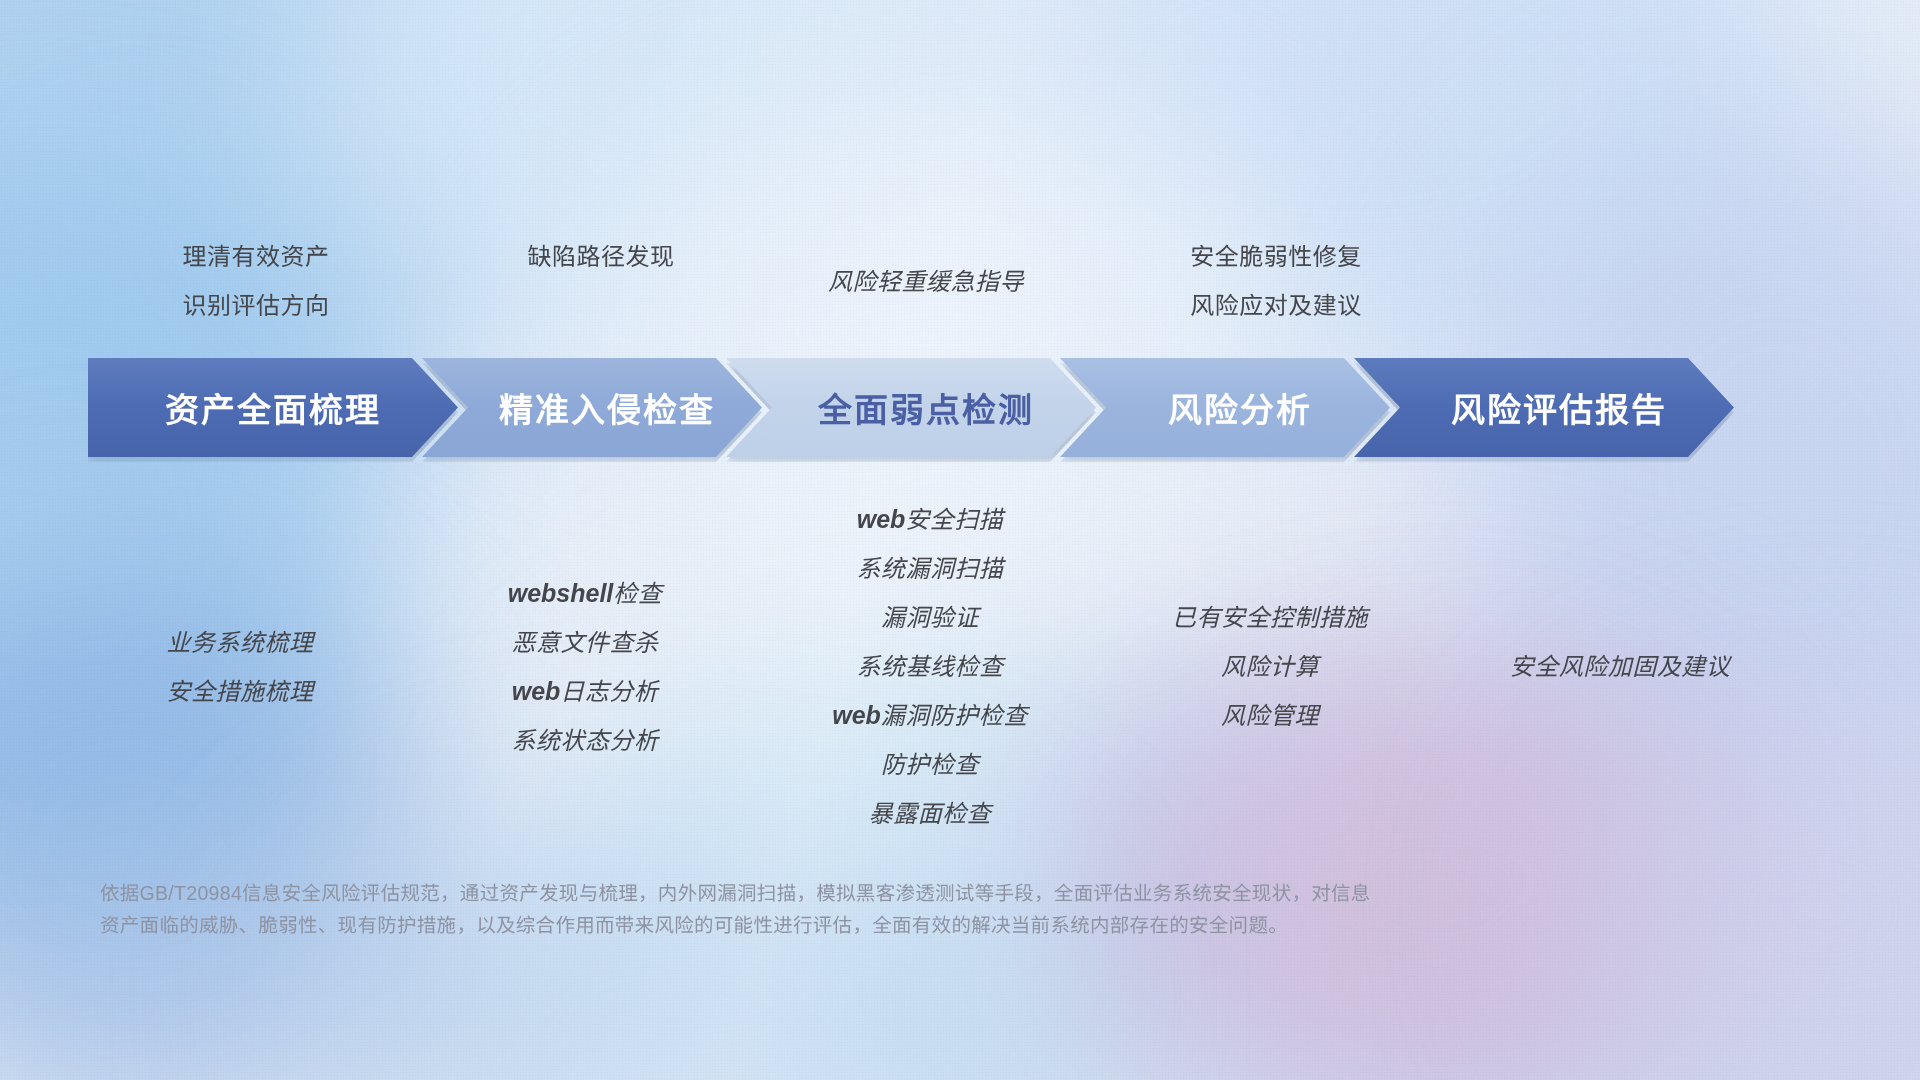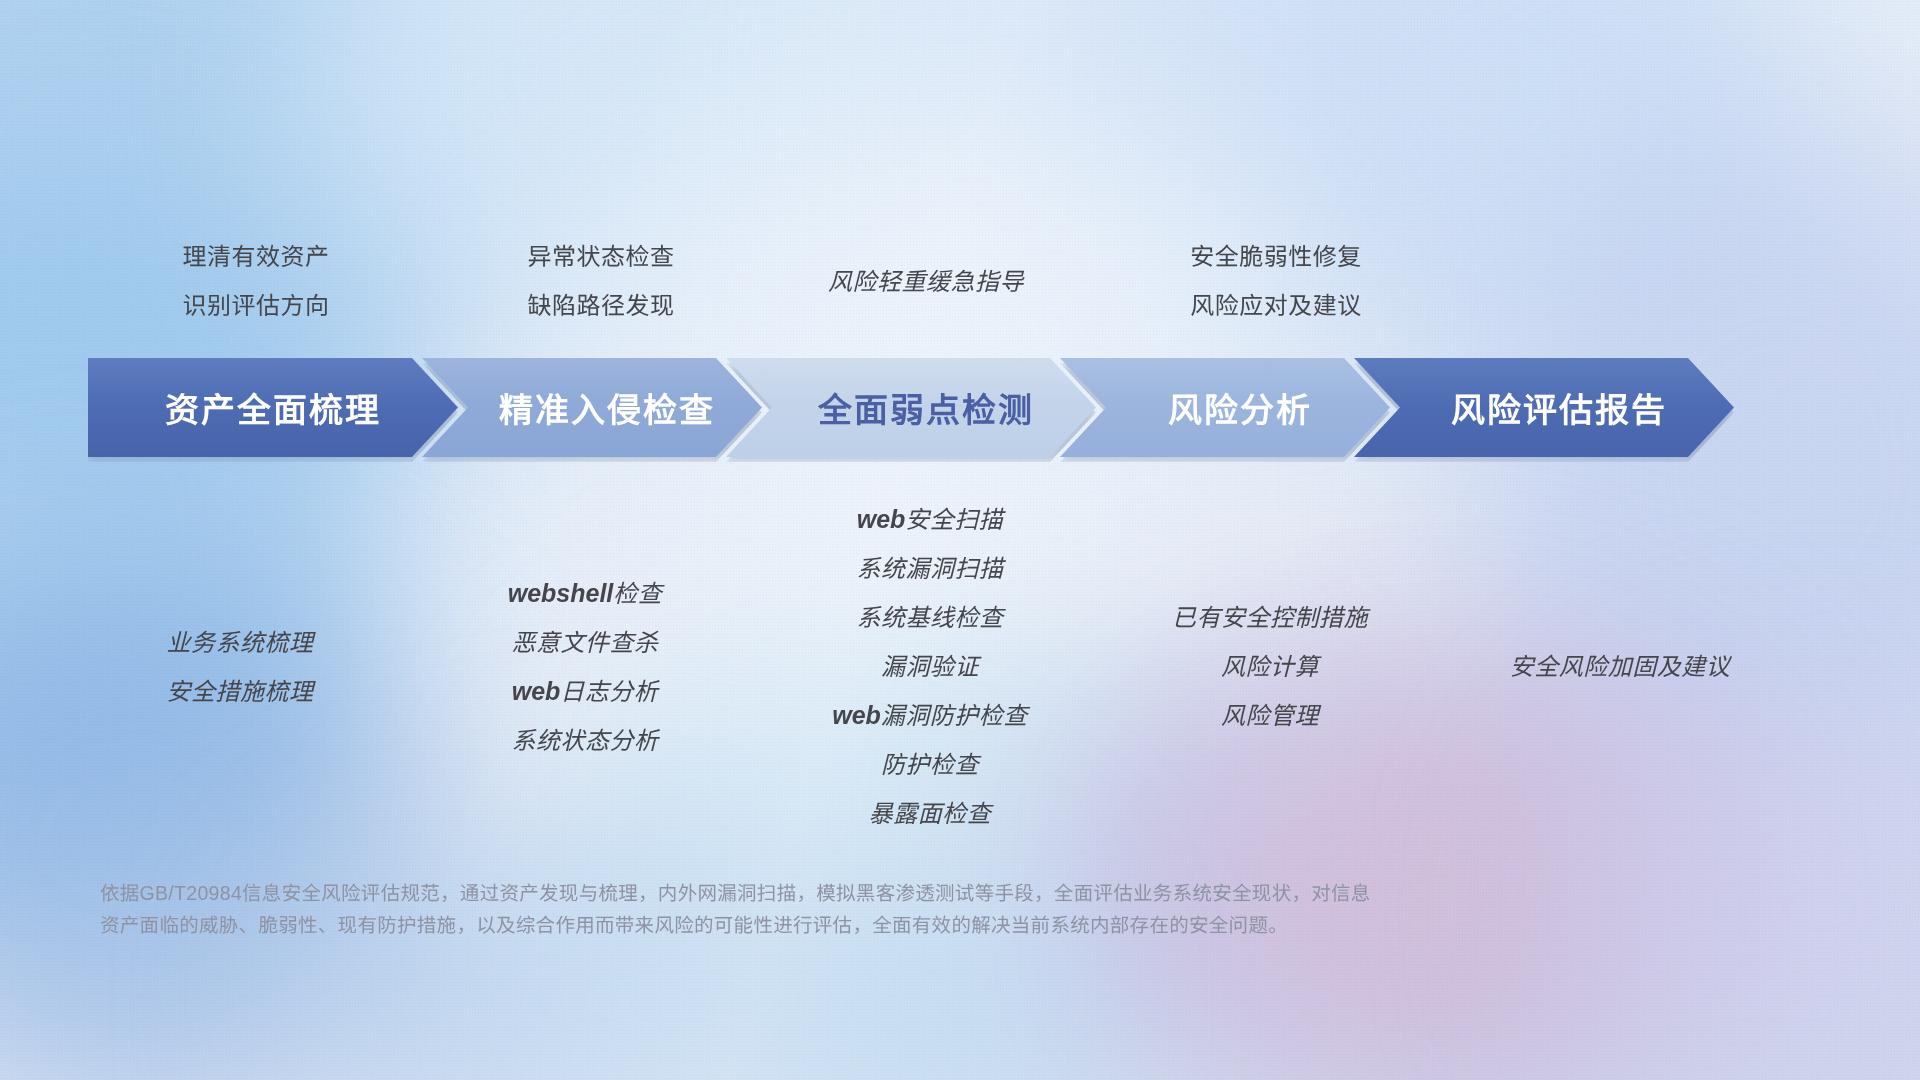--- a/index.html
+++ b/index.html
@@ -118,21 +118,20 @@
 </div>
 
 <div id="content">
 
   <div class="row" id="toprow">
       <div class="col c1" style="width: 330px; margin-left: 75px;">
         <div class="top-item">理清有效资产</div>
         <div class="top-item">识别评估方向</div>
       </div>
       <div class="col c2" style="width: 300px; margin-left: 30px;">
-        <div class="top-item">异常状态检查</div>
         <div class="top-item">缺陷路径发现</div>
       </div>
       <div class="col c4" style="width: 290px; margin-left: 30px; padding-top: 25px; font-style: italic;">
         <div class="top-item">风险轻重缓急指导</div>
       </div>
       <div class="col c5" style="width: 330px; margin-left: 40px;">
         <div class="top-item">安全脆弱性修复</div>
         <div class="top-item">风险应对及建议</div>
       </div>
     </div>
@@ -167,22 +166,22 @@
       </div>
       <div class="col c2" style="width: 300px; margin-left: 30px;">
         <div class="bot-item"><span class="en">webshell</span><span>检查</span></div>
         <div class="bot-item"><span>恶意文件查杀</span></div>
         <div class="bot-item"><span class="en">web</span><span>日志分析</span></div>
         <div class="bot-item"><span>系统状态分析</span></div>
       </div>
       <div class="col c3" style="width: 330px; margin-left: 30px;">
         <div class="bot-item"><span class="en">web</span><span>安全扫描</span></div>
         <div class="bot-item"><span>系统漏洞扫描</span></div>
+        <div class="bot-item"><span>漏洞验证</span></div>
         <div class="bot-item"><span>系统基线检查</span></div>
-        <div class="bot-item"><span>漏洞验证</span></div>
         <div class="bot-item"><span class="en">web</span><span>漏洞防护检查</span></div>
         <div class="bot-item"><span>防护检查</span></div>
         <div class="bot-item"><span>暴露面检查</span></div>
       </div>
       <div class="col c4" style="width: 290px; margin-left: 30px;">
         <div class="bot-item"><span>已有安全控制措施</span></div>
         <div class="bot-item"><span>风险计算</span></div>
         <div class="bot-item"><span>风险管理</span></div>
       </div>
       <div class="col c5" style="width: 330px; margin-left: 40px;">

